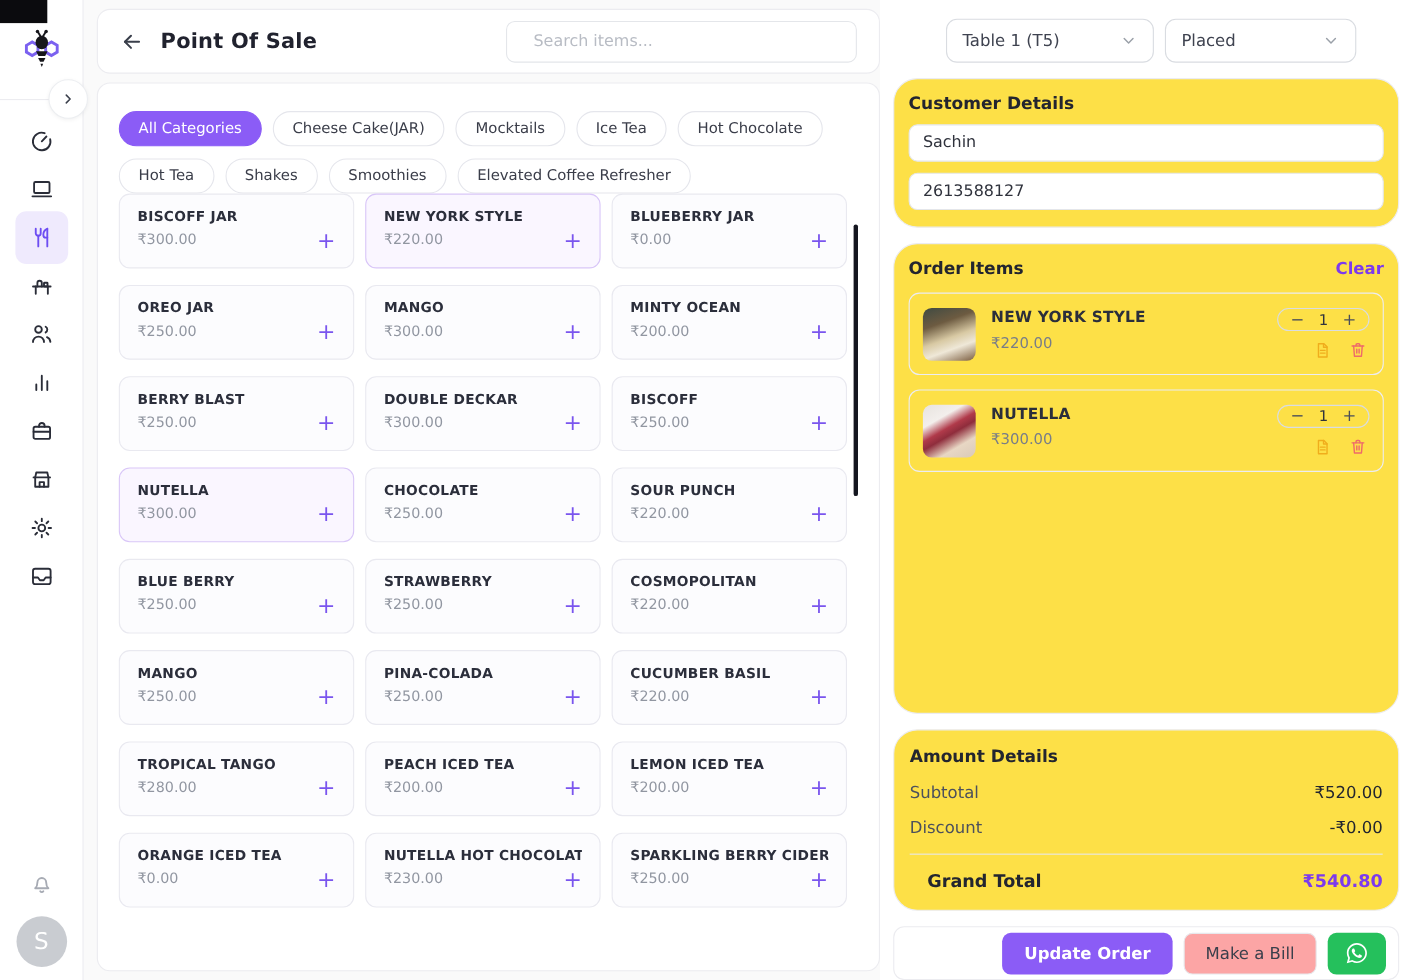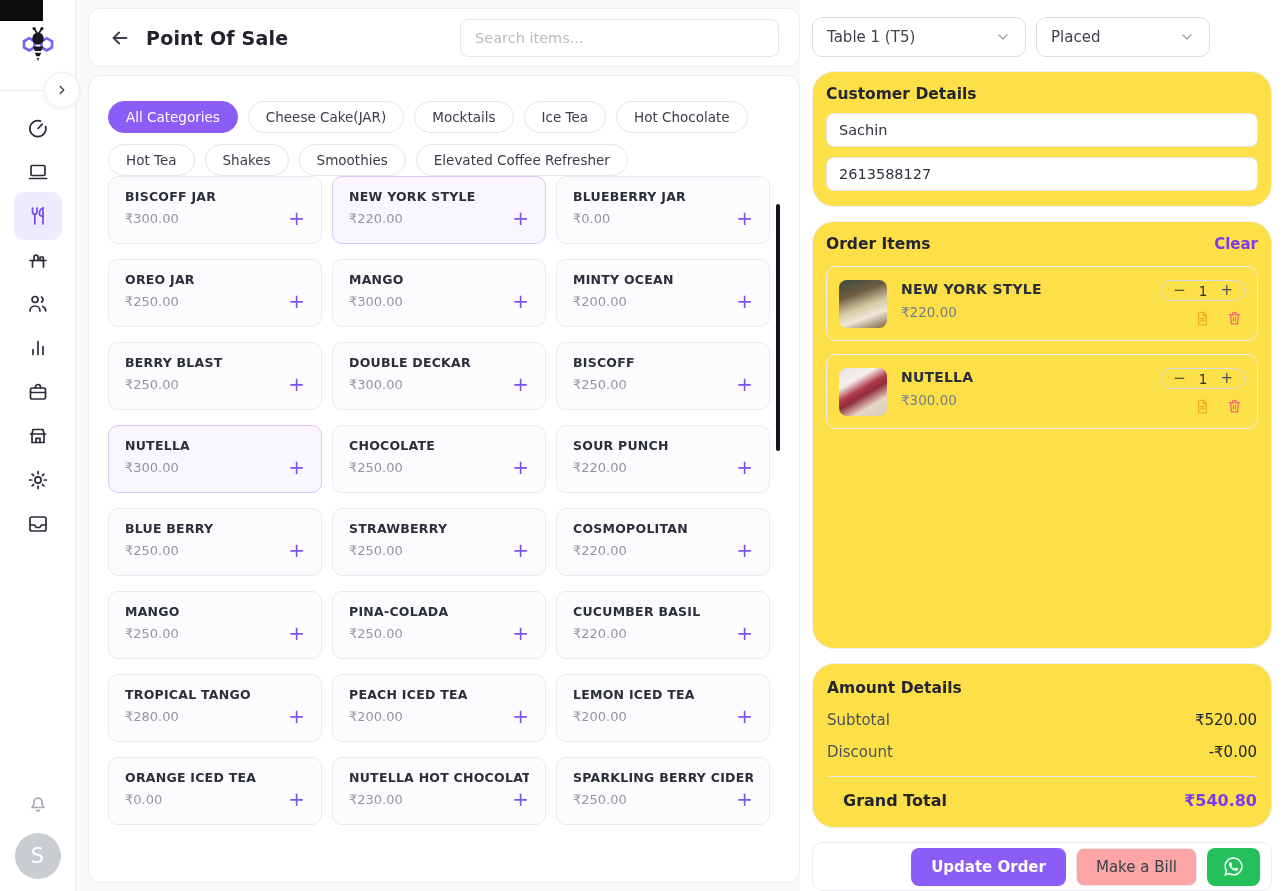--- a/index.html
+++ b/index.html
@@ -21,21 +21,21 @@
   .sidebar-bottom { margin-top:auto; margin-bottom:12px; display:flex; flex-direction:column; align-items:center; gap:14px; }
   .bell svg { width:24px; height:24px; stroke:#a7abb4; stroke-width:1.7; fill:none; stroke-linecap:round; stroke-linejoin:round; cursor:pointer; }
   .avatar { width:46px; height:46px; border-radius:50%; background:#c9ccd1; color:#fff; font-size:21px; display:flex; align-items:center; justify-content:center; cursor:pointer; }
 
   
   .main { width:724px; padding:8px 0 8px 12px; display:flex; flex-direction:column; flex-shrink:0; }
   .header-card { height:59px; background:#fff; border:1px solid #ececf0; border-radius:12px; display:flex; align-items:center; padding:0 20px; }
   .back-btn { width:24px; height:24px; cursor:pointer; display:flex; align-items:center; }
   .back-btn svg { width:22px; height:22px; stroke:#3a3f4b; stroke-width:2; fill:none; stroke-linecap:round; stroke-linejoin:round; }
   .page-title { margin-left:13px; font-size:19px; font-weight:700; color:#20222e; letter-spacing:.2px; }
-  .search-input { margin-left:auto; width:319px; height:38px; border:1px solid #e4e6ea; border-radius:8px; padding:0 14px; font-size:14.5px; color:#404040; outline:none; font-family:inherit; }
+  .search-input { margin-left:auto; width:319px; height:38px; border:1px solid #e4e6ea; border-radius:8px; padding:0 24px; font-size:14.5px; color:#404040; outline:none; font-family:inherit; }
   .search-input::placeholder { color:#b8bcc4; }
 
   .content-card { margin-top:8px; flex:1; background:#fff; border:1px solid #ececf0; border-radius:12px; padding:25px 18px 18px 19px; position:relative; overflow:hidden; }
   .chips { display:flex; flex-wrap:wrap; gap:11px 10px; width:648px; }
   .chip { padding:7px 17px; border:1px solid #e5e6ec; border-radius:18px; background:#fff; font-size:13.5px; color:#3a3d49; font-family:inherit; cursor:pointer; white-space:nowrap; }
   .chip.active { background:#8b5cf6; border-color:#8b5cf6; color:#fff; }
 
   .grid { display:grid; grid-template-columns:repeat(3,214px); gap:15px 10px; }
   .product-card { height:68px; background:#fcfcfe; border:1px solid #e9e9f0; border-radius:10px; padding:12px 16px 10px; cursor:pointer; overflow:hidden; }
   .product-card.active { background:#faf6ff; border-color:#d9c6f8; }
@@ -43,21 +43,21 @@
   .p-row { display:flex; justify-content:space-between; align-items:center; margin-top:5px; }
   .p-price { font-size:13px; color:#9196a1; }
   .p-plus { font-size:20px; line-height:18px; color:#7a55ee; cursor:pointer; font-weight:400; }
   .grid-scrollbar { position:absolute; top:128px; right:19px; width:4px; height:247px; background:#14161f; border-radius:2px; cursor:grab; }
 
   
   .right { flex:1; background:#fff; padding:17px 12px 0; display:flex; flex-direction:column; }
   .selects-row { display:flex; gap:10px; }
   .select-box { height:40px; border:1px solid #d9dce1; border-radius:10px; display:flex; align-items:center; justify-content:space-between; padding:0 14px; font-size:15px; color:#3f4350; cursor:pointer; background:#fff; }
   .select-box svg { width:16px; height:16px; stroke:#9aa0a8; stroke-width:2; fill:none; stroke-linecap:round; stroke-linejoin:round; }
-  .sel-table { width:214px; }
+  .sel-table { width:189px;margin-left:48px; }
   .sel-status { width:174px; }
 
   .panel-card { margin-top:14px; border:1px solid #ececf0; border-radius:22px; background:#fde047; }
   .customer-card { padding:13px 13px 15px; }
   .card-heading { font-size:15.5px; font-weight:700; color:#23252f; }
   .cust-input { display:block; width:100%; height:34px; border:1px solid #e4e6ea; border-radius:8px; padding:0 12px; font-size:14.5px; color:#2f323c; margin-top:10px; outline:none; font-family:inherit; }
 
   .order-card { padding:13px; height:492px; }
   .order-head { display:flex; justify-content:space-between; align-items:center; }
   .clear-link { font-size:15px; font-weight:700; color:#7c3aed; cursor:pointer; }

